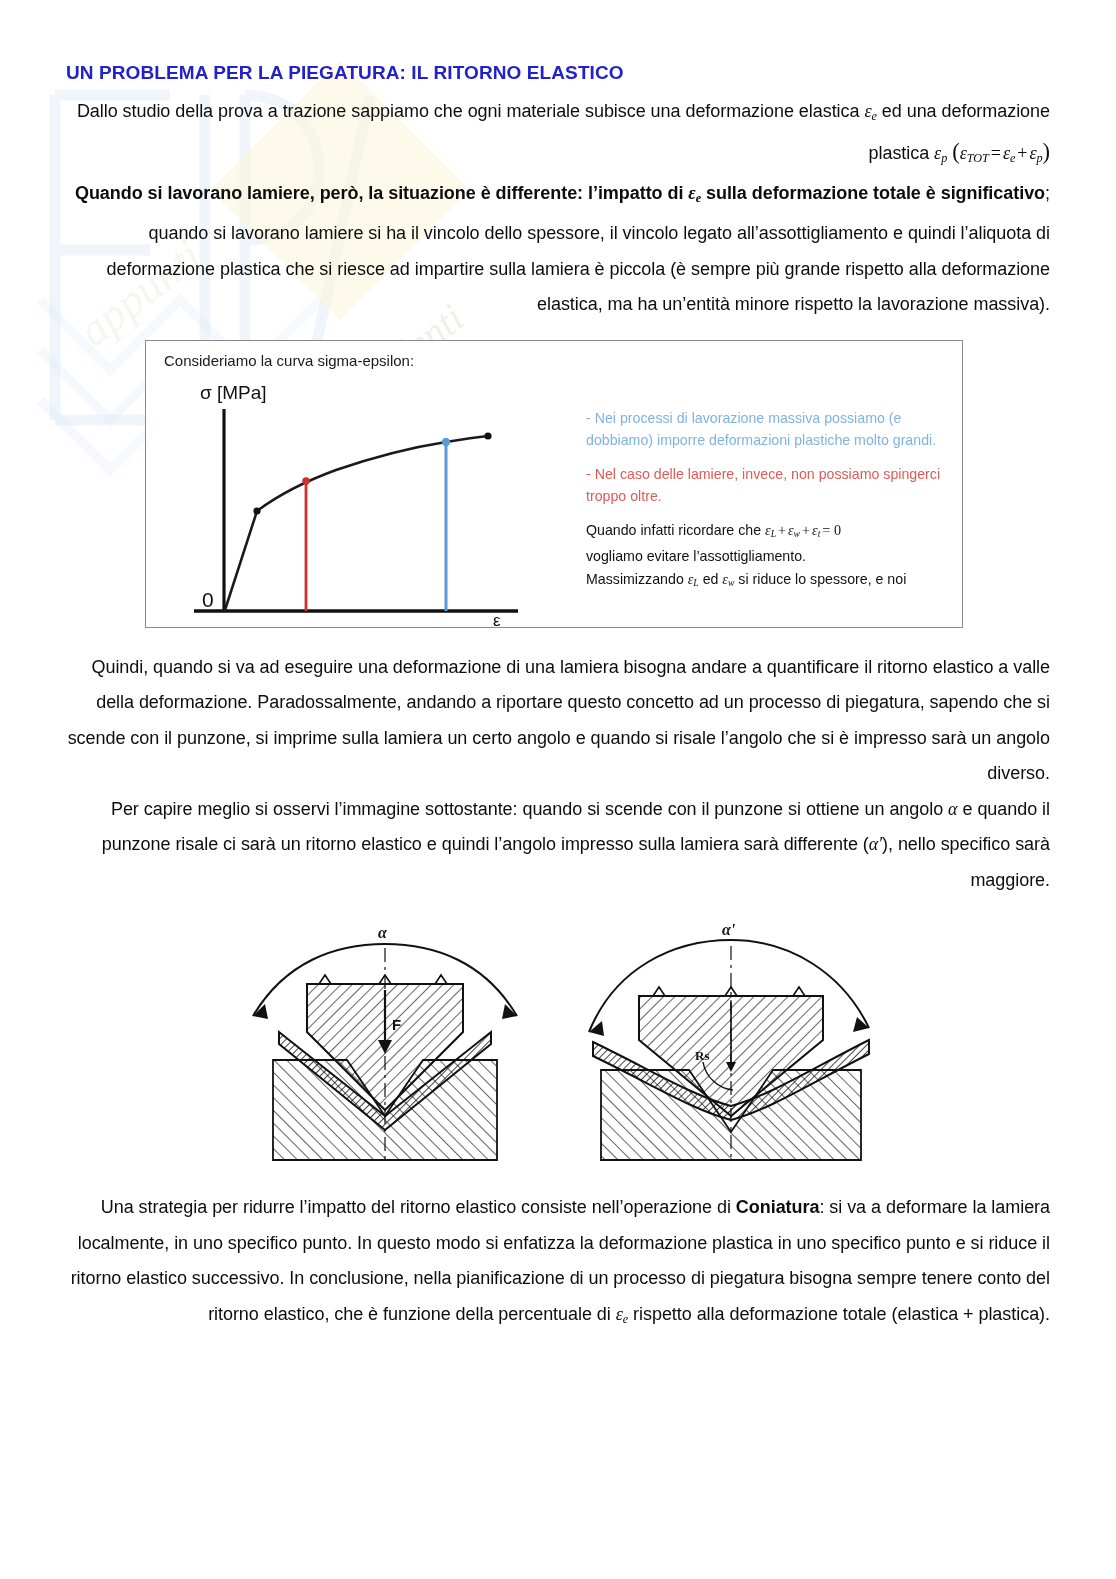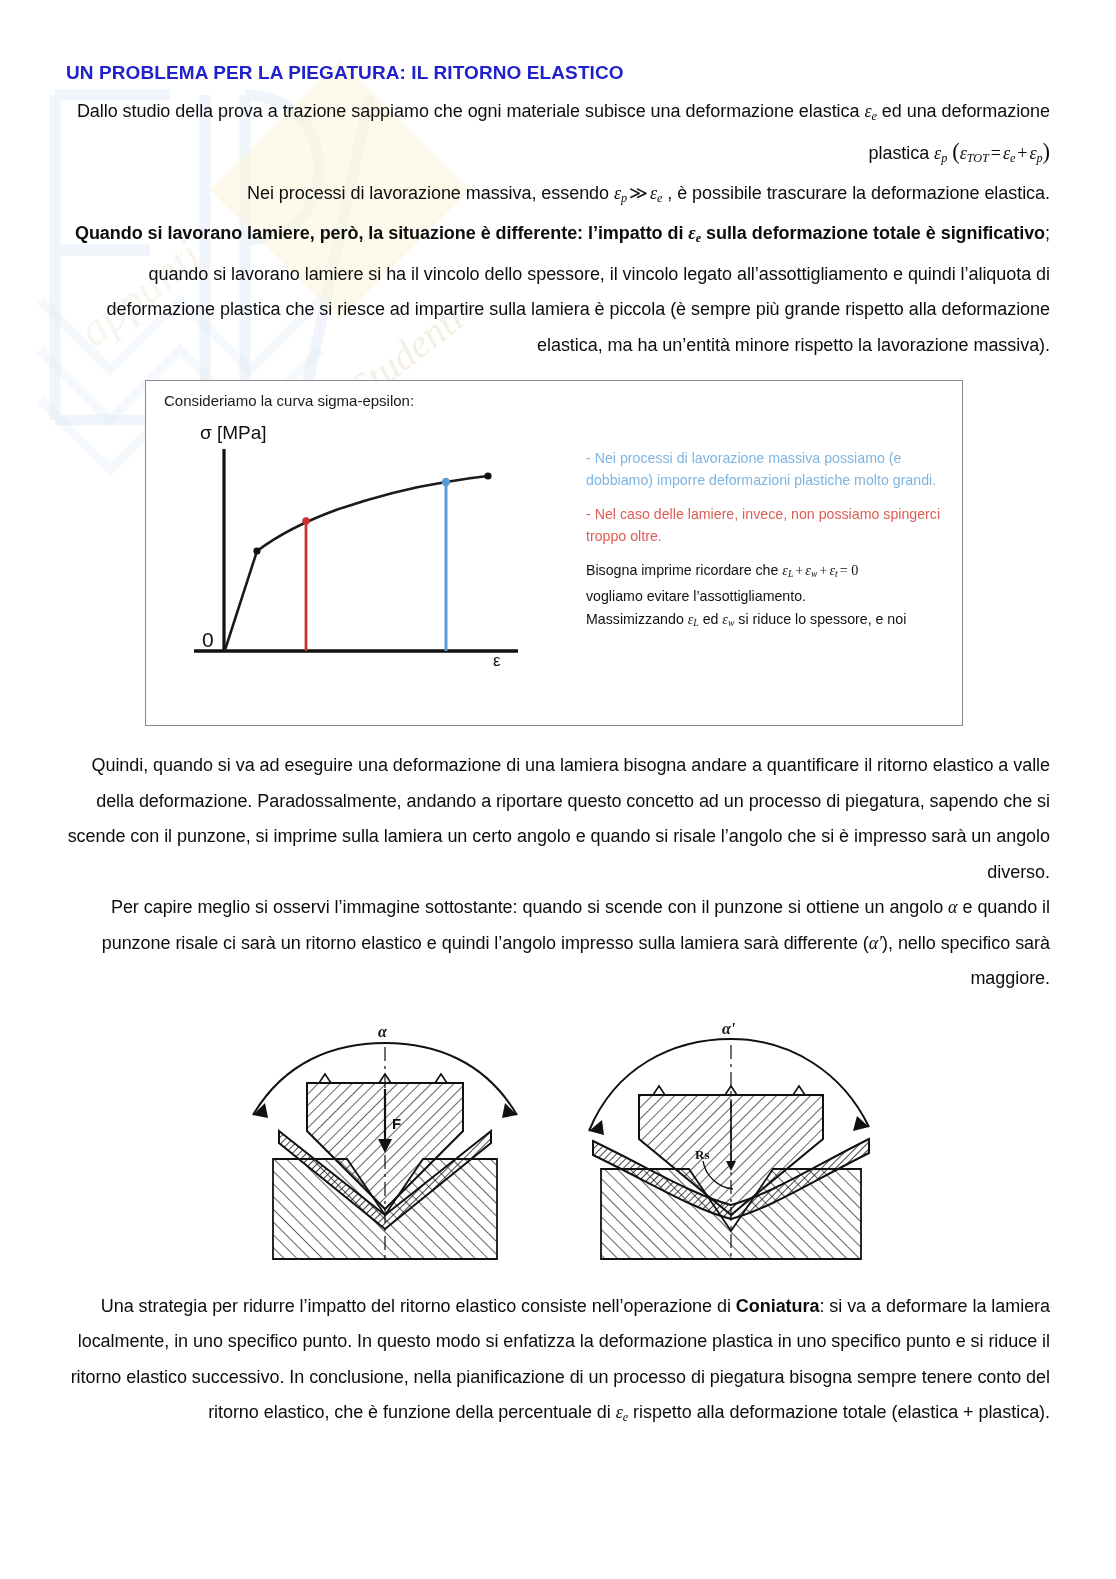--- a/index.html
+++ b/index.html
@@ -72,21 +72,21 @@
     font-family: "Liberation Serif", serif;
     font-style: italic;
   }
   .op { font-family: "Liberation Serif", serif; font-style: normal; padding: 0 2px; }
 
   
   #fig-chart {
     position: relative;
     margin: 17px 0 0 79px;
     width: 818px;
-    height: 346px;
+    height: 288px;
     border: 1.5px solid #8a8a8a;
     background: #ffffff;
     box-sizing: border-box;
     z-index: 3;
   }
   #chart-caption {
     position: absolute;
     left: 18px;
     top: 11px;
     font-size: 15px;
@@ -159,21 +159,20 @@
     </g>
   </svg>
 
   <div id="content">
 
     <h1 id="doc-title">UN PROBLEMA PER LA PIEGATURA: IL RITORNO ELASTICO</h1>
 
     <p class="para"><span>Dallo studio della prova a trazione sappiamo che ogni materiale subisce una deformazione elastica </span><span class="mathit">ε</span><sub>e</sub><span> ed una deformazione plastica </span><span class="mathit">ε</span><sub>p</sub>
       <span class="mathup" style="font-size:1.25em">(</span><span class="mathit">ε</span><sub>TOT</sub><span class="op">=</span><span class="mathit">ε</span><sub>e</sub><span class="op">+</span><span class="mathit">ε</span><sub>p</sub><span class="mathup" style="font-size:1.25em">)</span></p>
 
-    <p class="para"><span>Nei processi di lavorazione massiva, essendo </span><span class="mathit">ε</span><sub>p</sub><span class="op">≫</span><span class="mathit">ε</span><sub>e</sub><span> , è possibile trascurare la deformazione elastica.</span></p>
 
     <p class="para"><span class="b">Quando si lavorano lamiere, però, la situazione è differente: l’impatto di </span><span class="mathit b">ε</span><sub class="b">e</sub><span class="b"> sulla deformazione totale è significativo</span><span>; quando si lavorano lamiere si ha il vincolo dello spessore, il vincolo legato all’assottigliamento e quindi l’aliquota di deformazione plastica che si riesce ad impartire sulla lamiera è piccola (è sempre più grande rispetto alla deformazione elastica, ma ha un’entità minore rispetto la lavorazione massiva).</span></p>
 
     <div id="fig-chart">
 
       <div id="chart-caption">Consideriamo la curva sigma-epsilon:</div>
 
       <svg id="chart-svg" width="440" height="258" viewBox="0 0 440 258" xmlns="http://www.w3.org/2000/svg">
 
         <line x1="78" y1="40" x2="78" y2="242" stroke="#111" stroke-width="3.2"></line>
@@ -198,21 +197,21 @@
         <text x="54" y="30" font-family="Liberation Sans, sans-serif" font-size="19" fill="#111">σ [MPa]</text>
         <text x="56" y="238" font-family="Liberation Sans, sans-serif" font-size="21" fill="#111">0</text>
         <text x="347" y="257" font-family="Liberation Sans, sans-serif" font-size="17" fill="#111">ε</text>
       </svg>
 
       <div class="ann-block" id="ann-blue">- Nei processi di lavorazione massiva possiamo (e dobbiamo) imporre deformazioni plastiche molto grandi.</div>
 
       <div class="ann-block" id="ann-red">- Nel caso delle lamiere, invece, non possiamo spingerci troppo oltre.</div>
 
       <div class="ann-block" id="ann-black">
-        <div><span>Bisogna imprime ricordare che </span><span class="mathit">ε</span><sub>L</sub><span class="op">+</span><span class="mathit">ε</span><sub>w</sub><span class="op">+</span><span class="mathit">ε</span><sub>t</sub><span class="op">= 0</span></div>
+        <div><span>Quando infatti ricordare che </span><span class="mathit">ε</span><sub>L</sub><span class="op">+</span><span class="mathit">ε</span><sub>w</sub><span class="op">+</span><span class="mathit">ε</span><sub>t</sub><span class="op">= 0</span></div>
 
         <div>vogliamo evitare l’assottigliamento.</div>
 
         <div><span>Massimizzando </span><span class="mathit">ε</span><sub>L</sub><span> ed </span><span class="mathit">ε</span><sub>w</sub><span> si riduce lo spessore, e noi</span></div>
       </div>
     </div>
 
     <p class="para" style="margin-top:22px">Quindi, quando si va ad eseguire una deformazione di una lamiera bisogna andare a quantificare il ritorno elastico a valle della deformazione. Paradossalmente, andando a riportare questo concetto ad un processo di piegatura, sapendo che si scende con il punzone, si imprime sulla lamiera un certo angolo e quando si risale l’angolo che si è impresso sarà un angolo diverso.</p>
 
     <p class="para"><span>Per capire meglio si osservi l’immagine sottostante: quando si scende con il punzone si ottiene un angolo </span><span class="mathit">α</span><span> e quando il punzone risale ci sarà un ritorno elastico e quindi l’angolo impresso sulla lamiera sarà differente (</span><span class="mathit">α′</span><span>), nello specifico sarà maggiore.</span></p>

